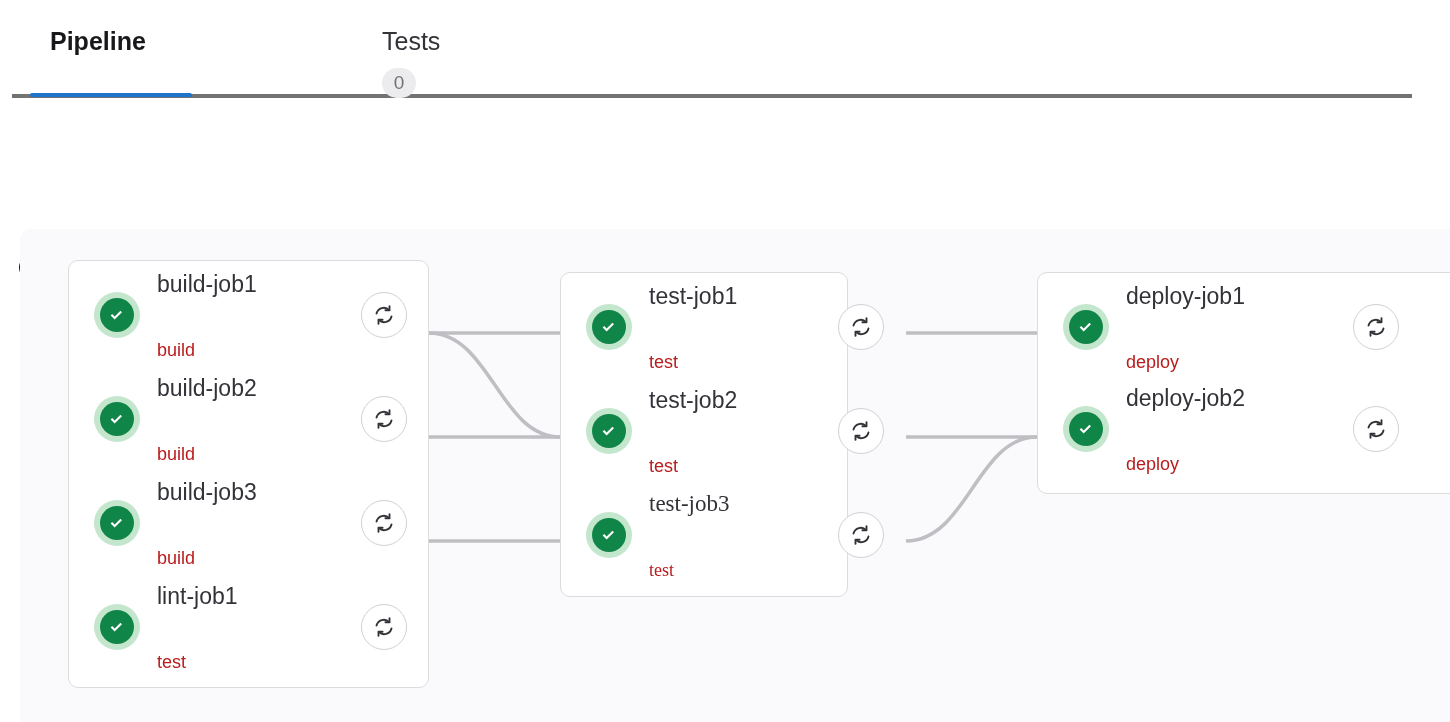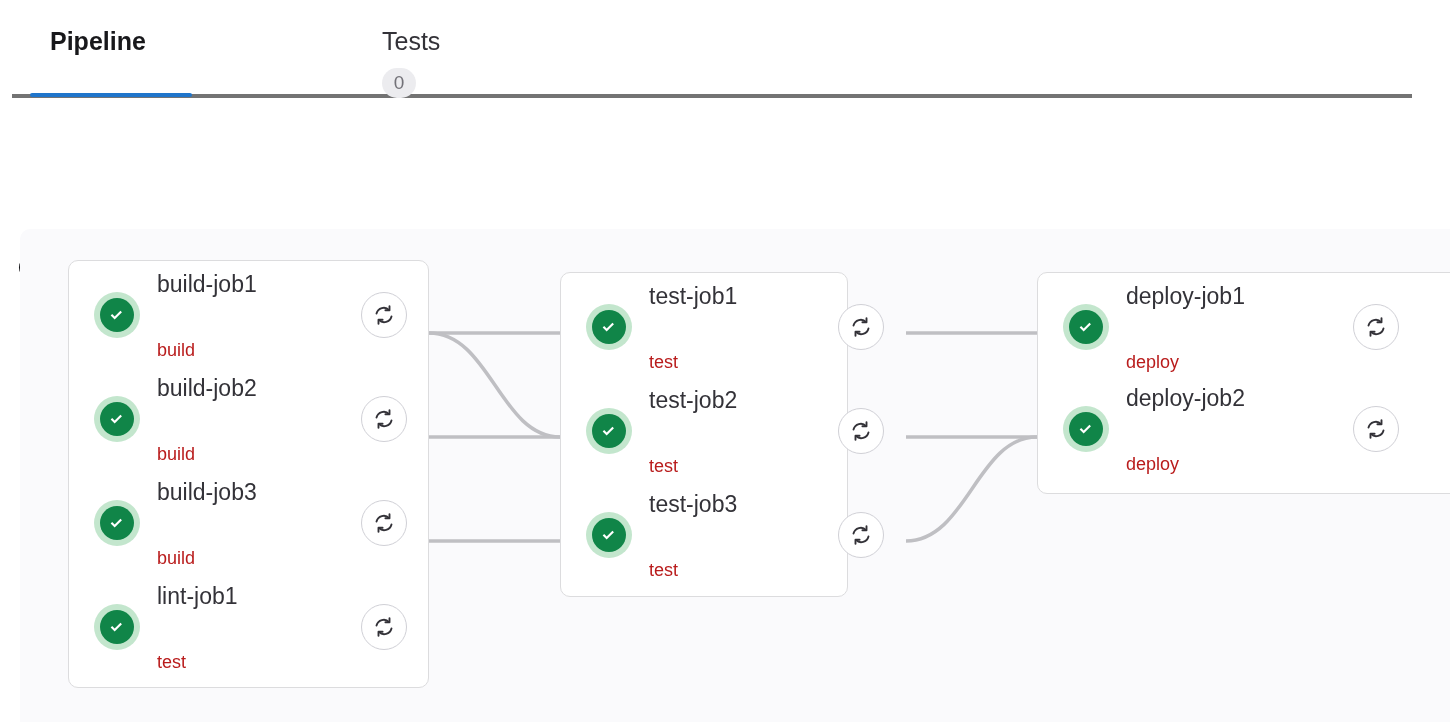--- a/index.html
+++ b/index.html
@@ -294,21 +294,21 @@
       <div class="retry-btn" style="left:277px;">
         <svg width="24" height="24" viewBox="0 0 24 24" fill="none" stroke="#333238" stroke-width="1.9" stroke-linecap="round" stroke-linejoin="round">
           <path d="M4.5 10.5a7.5 7.5 0 0 1 12.6-3.4"></path>
             <path d="M19.5 13.5a7.5 7.5 0 0 1-12.6 3.4"></path>
           <polyline points="17.5,3.2 17.5,7.3 13.4,7.3"></polyline>
             <polyline points="6.5,20.8 6.5,16.7 10.6,16.7"></polyline>
         </svg>
       </div>
     </div>
 
-    <div class="job-row" style="top:226px;">
+    <div class="job-row" style="top:226px;font-family:Liberation Serif, serif;">
       <div class="status-icon">
         <div class="status-inner">
           <svg width="22" height="22" viewBox="0 0 16 16">
               <path d="M6.3 11.3 3.4 8.4l1.1-1.1 1.8 1.8 4.2-4.2 1.1 1.1z" fill="#fff"></path>
             </svg>
         </div>
       </div>
       <div class="job-text">
         <div class="job-name">test-job3</div>
         <div class="job-stage">test</div>

